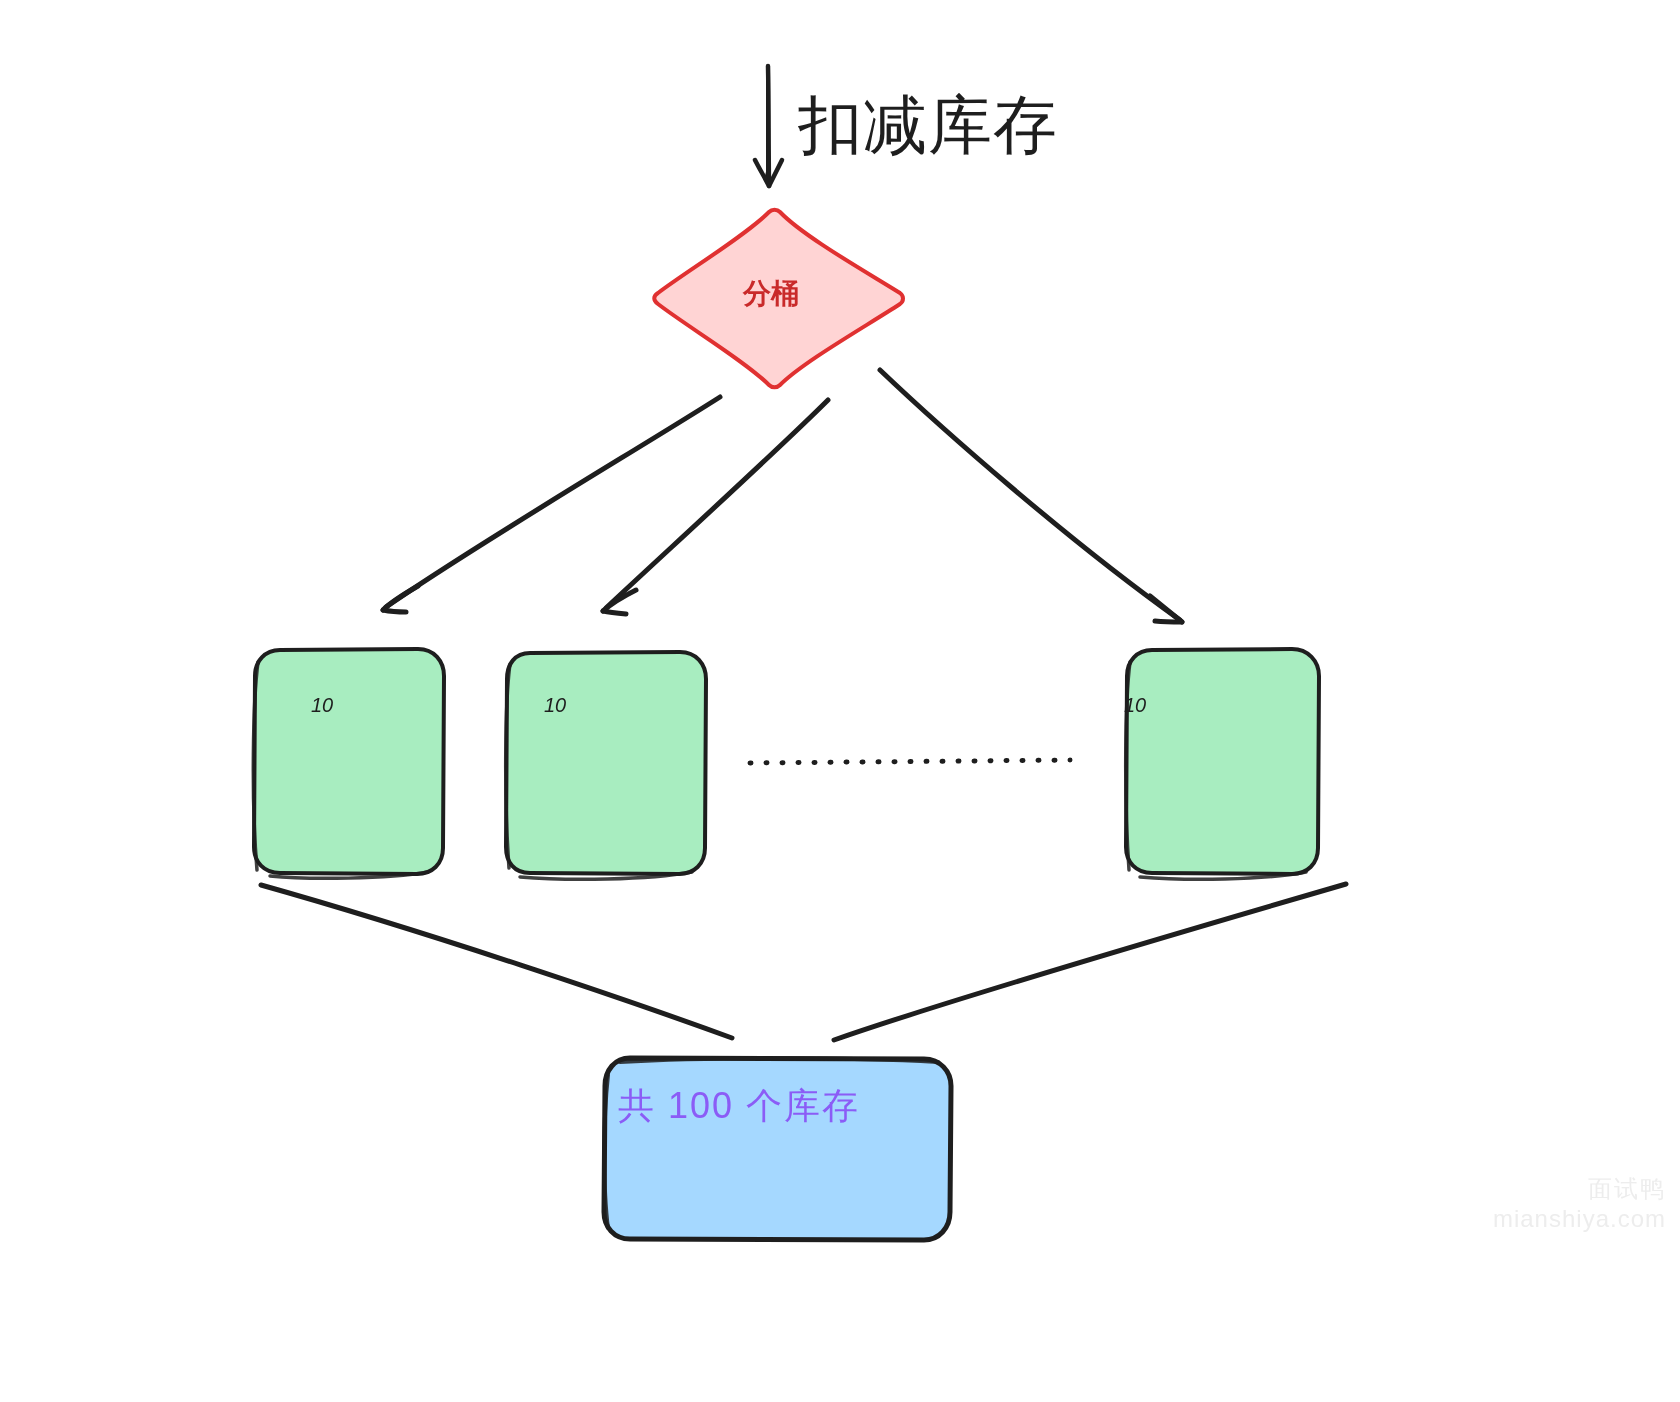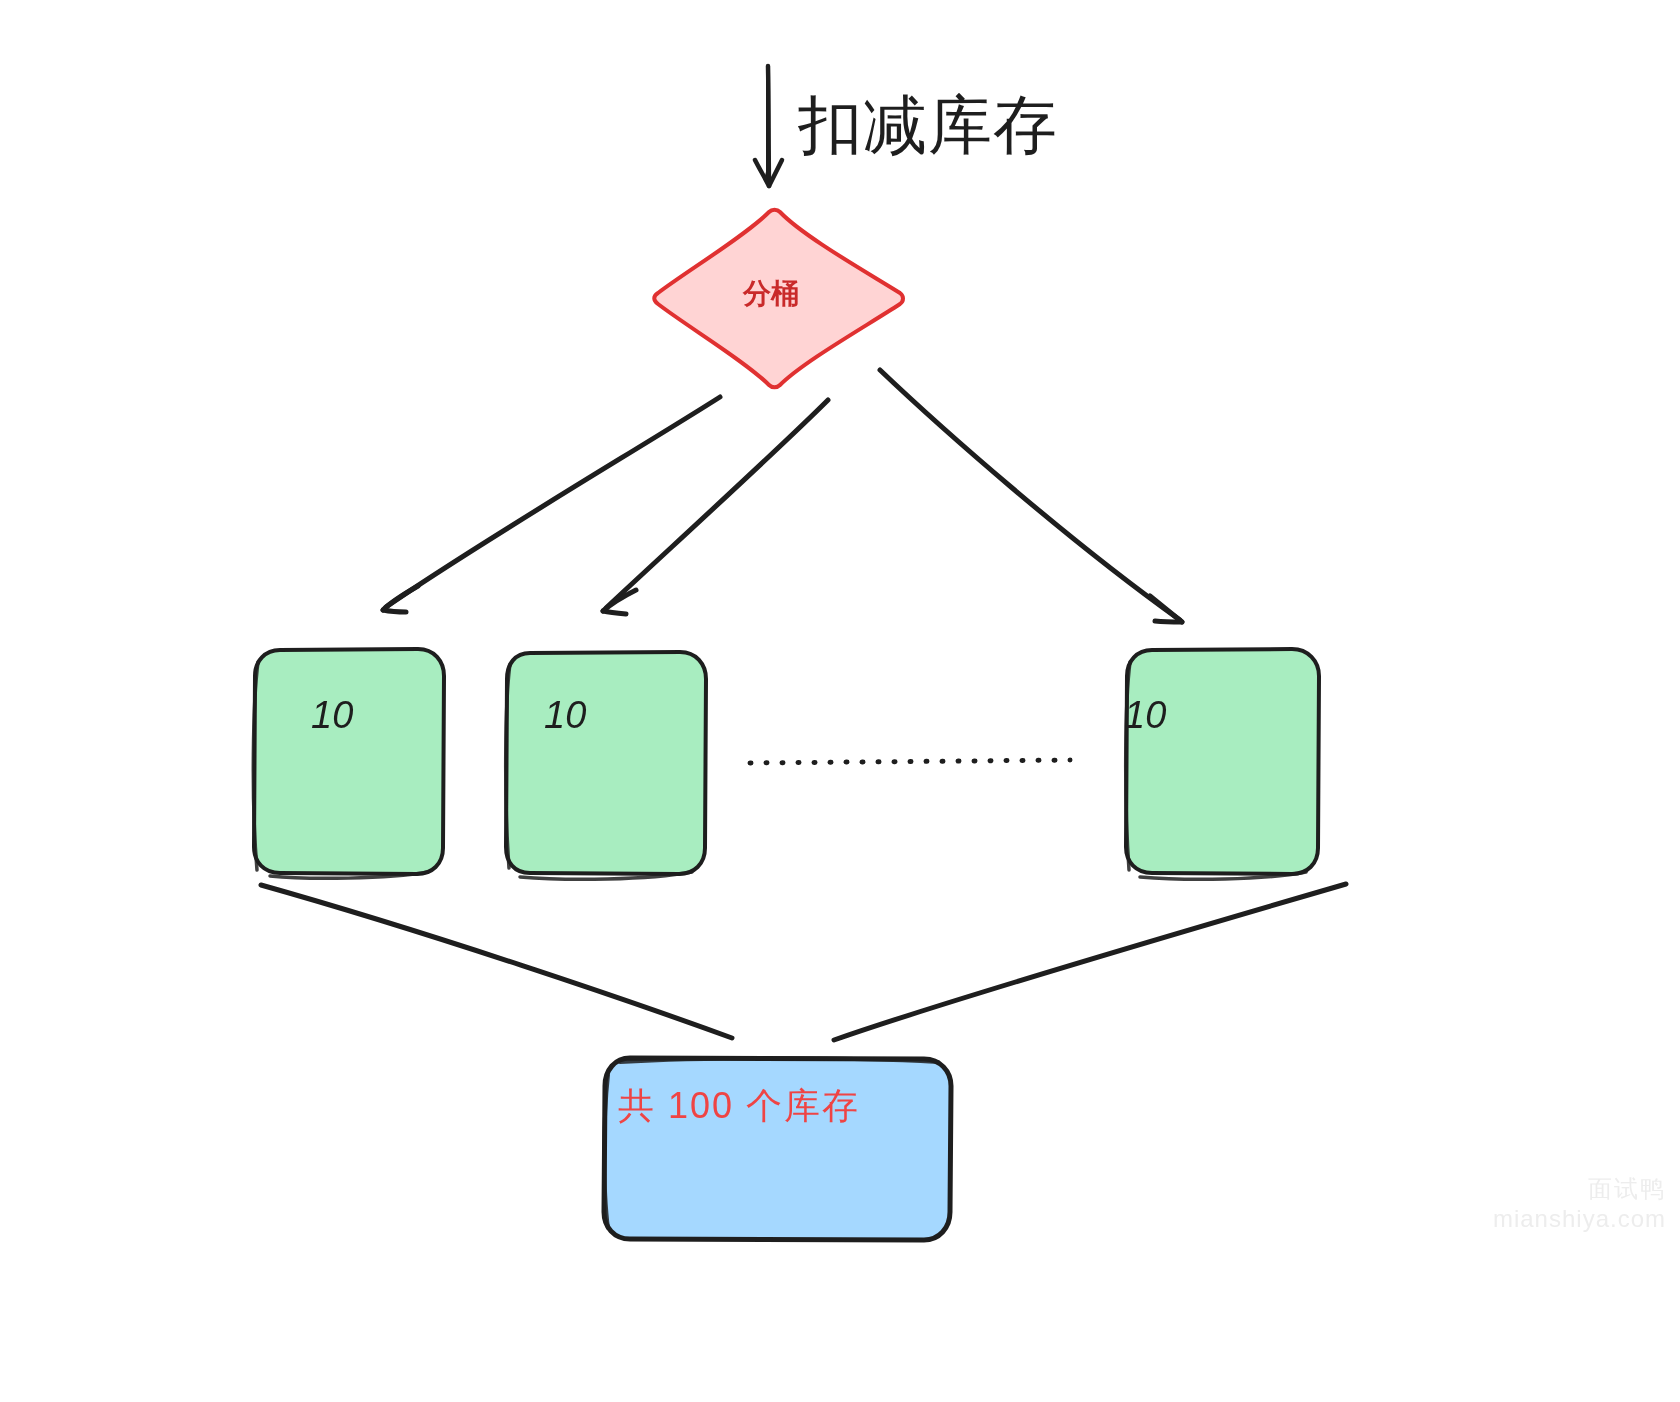--- a/index.html
+++ b/index.html
@@ -40,34 +40,34 @@
   }
   .label-decision {
     left: 735px;
     top: 275px;
     font-size: 28px;
     color: #c92a2a;
     font-family: "Liberation Sans", sans-serif;
     font-weight: bold;
   }
   .label-bucket {
-    font-size: 38px;
+    font-size: 20px;
     color: #1e1e1e;
     font-family: "Liberation Sans", sans-serif;
     font-style: italic;
     font-weight: 500;
   }
   .label-b1 { left: 303px; top: 694px; }
   .label-b2 { left: 536px; top: 694px; }
   .label-b3 { left: 1116px; top: 694px; }
   .label-total {
     left: 610px;
     top: 1082px;
     font-size: 36px;
-    color: #ef4444;
+    color: #8b5cf6;
     letter-spacing: 2px;
     font-family: "Liberation Sans", sans-serif;
   }
   .watermark {
     position: absolute;
     right: 22px;
     bottom: 16px;
     text-align: right;
     color: #ededed;
     pointer-events: none;

